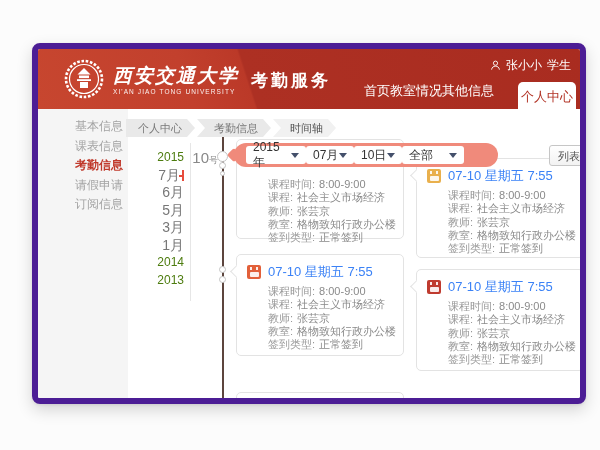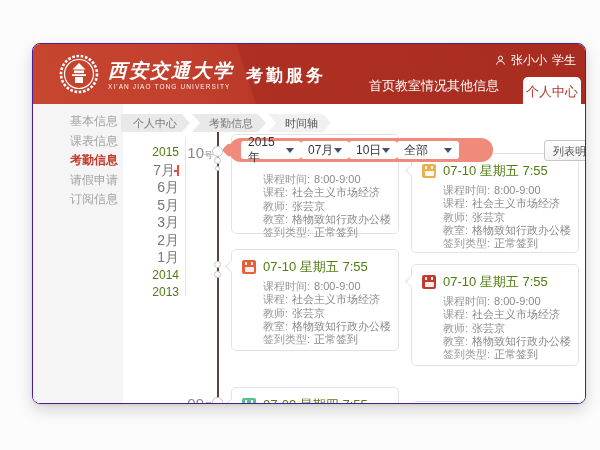--- a/index.html
+++ b/index.html
@@ -1,19 +1,19 @@
 <!DOCTYPE html>
 <html><head>
 <meta charset="utf-8">
 <style>
   html,body{margin:0;padding:0;background:#fcfcfc;}
   .stage{position:relative;width:600px;height:450px;overflow:hidden;
          font-family:"Liberation Sans",sans-serif;background:#fcfcfc;}
   .window{position:absolute;left:32px;top:43px;width:554px;height:361px;
-          background:#fff;border:1px solid #4c1d95;border-radius:8px;box-sizing:border-box;
+          background:#fff;border:6px solid #4c1d95;border-radius:8px;box-sizing:border-box;
           box-shadow:0 6px 16px rgba(0,0,0,.16),0 1px 3px rgba(0,0,0,.08);overflow:hidden;}
 
   
   .hdr{position:absolute;left:0;top:0;right:0;height:60px;
        background:linear-gradient(72deg,#c7462f 0%,#c2402d 28%,#bb3928 38.8%,#ad3023 39.2%,#a92c20 100%);}
   .brand{position:absolute;left:26px;top:10px;display:flex;align-items:center;}
   .logo{flex:none;}
   .brand-text{margin-left:9px;}
   .uni-cn{font-family:"DejaVu Serif",serif;font-style:italic;font-weight:bold;
           font-size:19px;color:#fff;letter-spacing:2px;line-height:22px;white-space:nowrap;}
@@ -80,21 +80,21 @@
   .card-head.spacer{height:26px;}
   .cal-icon{width:14px;height:14px;border-radius:2px;position:relative;flex:none;}
   .cal-icon::before{content:"";position:absolute;top:2px;left:3px;width:2px;height:2.5px;
         background:rgba(255,255,255,.9);box-shadow:6px 0 rgba(255,255,255,.9);}
   .cal-icon::after{content:"";position:absolute;left:2.5px;top:6.5px;width:9px;height:5px;
         background:rgba(255,255,255,.9);border-radius:1px;}
   .icon-gold{background:#e9b04d;}
   .icon-orange{background:#e2603a;}
   .icon-darkred{background:#bf3b2f;}
   .icon-green{background:#55c08b;}
-  .card-date{font-size:13px;color:#4d7c0f;white-space:nowrap;}
+  .card-date{font-size:13px;color:#3b82f6;white-space:nowrap;}
   .card-line{margin:0 8px 0 31px;font-size:11px;color:#999;line-height:13.3px;white-space:nowrap;}
   .card-line .val{color:#8a8a8a;margin-left:4px;}
   .c0{left:198px;top:30px;height:100px;}
   .c0::before{display:none;}
   .c1{left:378px;top:49px;height:100px;}
   .c2{left:198px;top:145px;height:102px;}
   .c3{left:378px;top:160px;height:102px;}
   .c4{left:198px;top:283px;height:100px;}
   .c5{left:378px;top:297px;height:60px;}
 </style>
@@ -155,21 +155,20 @@
         <span class="crumb">考勤信息</span>
         <span class="crumb active">时间轴</span>
       </div>
 
       <ul class="time-nav">
         <li class="year">2015</li>
         <li class="month"><span>7月</span><span class="cursor-mark"></span></li>
         <li class="month">6月</li>
         <li class="month">5月</li>
         <li class="month">3月</li>
-        <li class="month">2月</li>
         <li class="month">1月</li>
         <li class="year">2014</li>
         <li class="year">2013</li>
       </ul>
 
       <div class="vsep"></div>
       <div class="tline"></div>
 
       <div class="day-marker" style="top:40px;">
         <span class="day-num">10</span><span class="day-unit">号</span>

